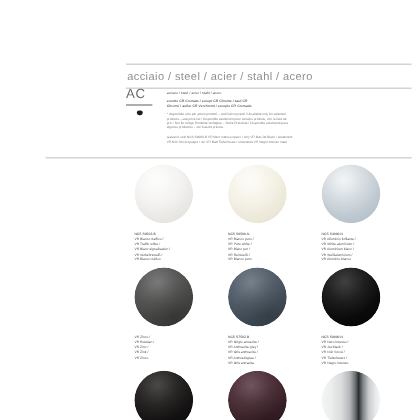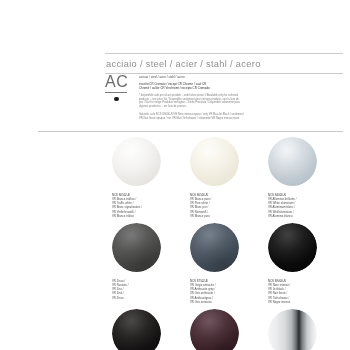--- a/index.html
+++ b/index.html
@@ -60,21 +60,21 @@
     width: 240px;
     display: flex;
     align-items: flex-start;
   }
   .code-left {
     width: 32px;
     flex: 0 0 32px;
     padding-top: 0px;
   }
   .code-ac {
-    font-size: 16px;
+    font-size: 11px;
     color: #6b6b6b;
     letter-spacing: 0.6px;
     line-height: 1;
     font-weight: 400;
   }
   .code-underline {
     width: 22px;
     height: 1px;
     background: #7a7a7a;
     margin-top: 1.5px;

